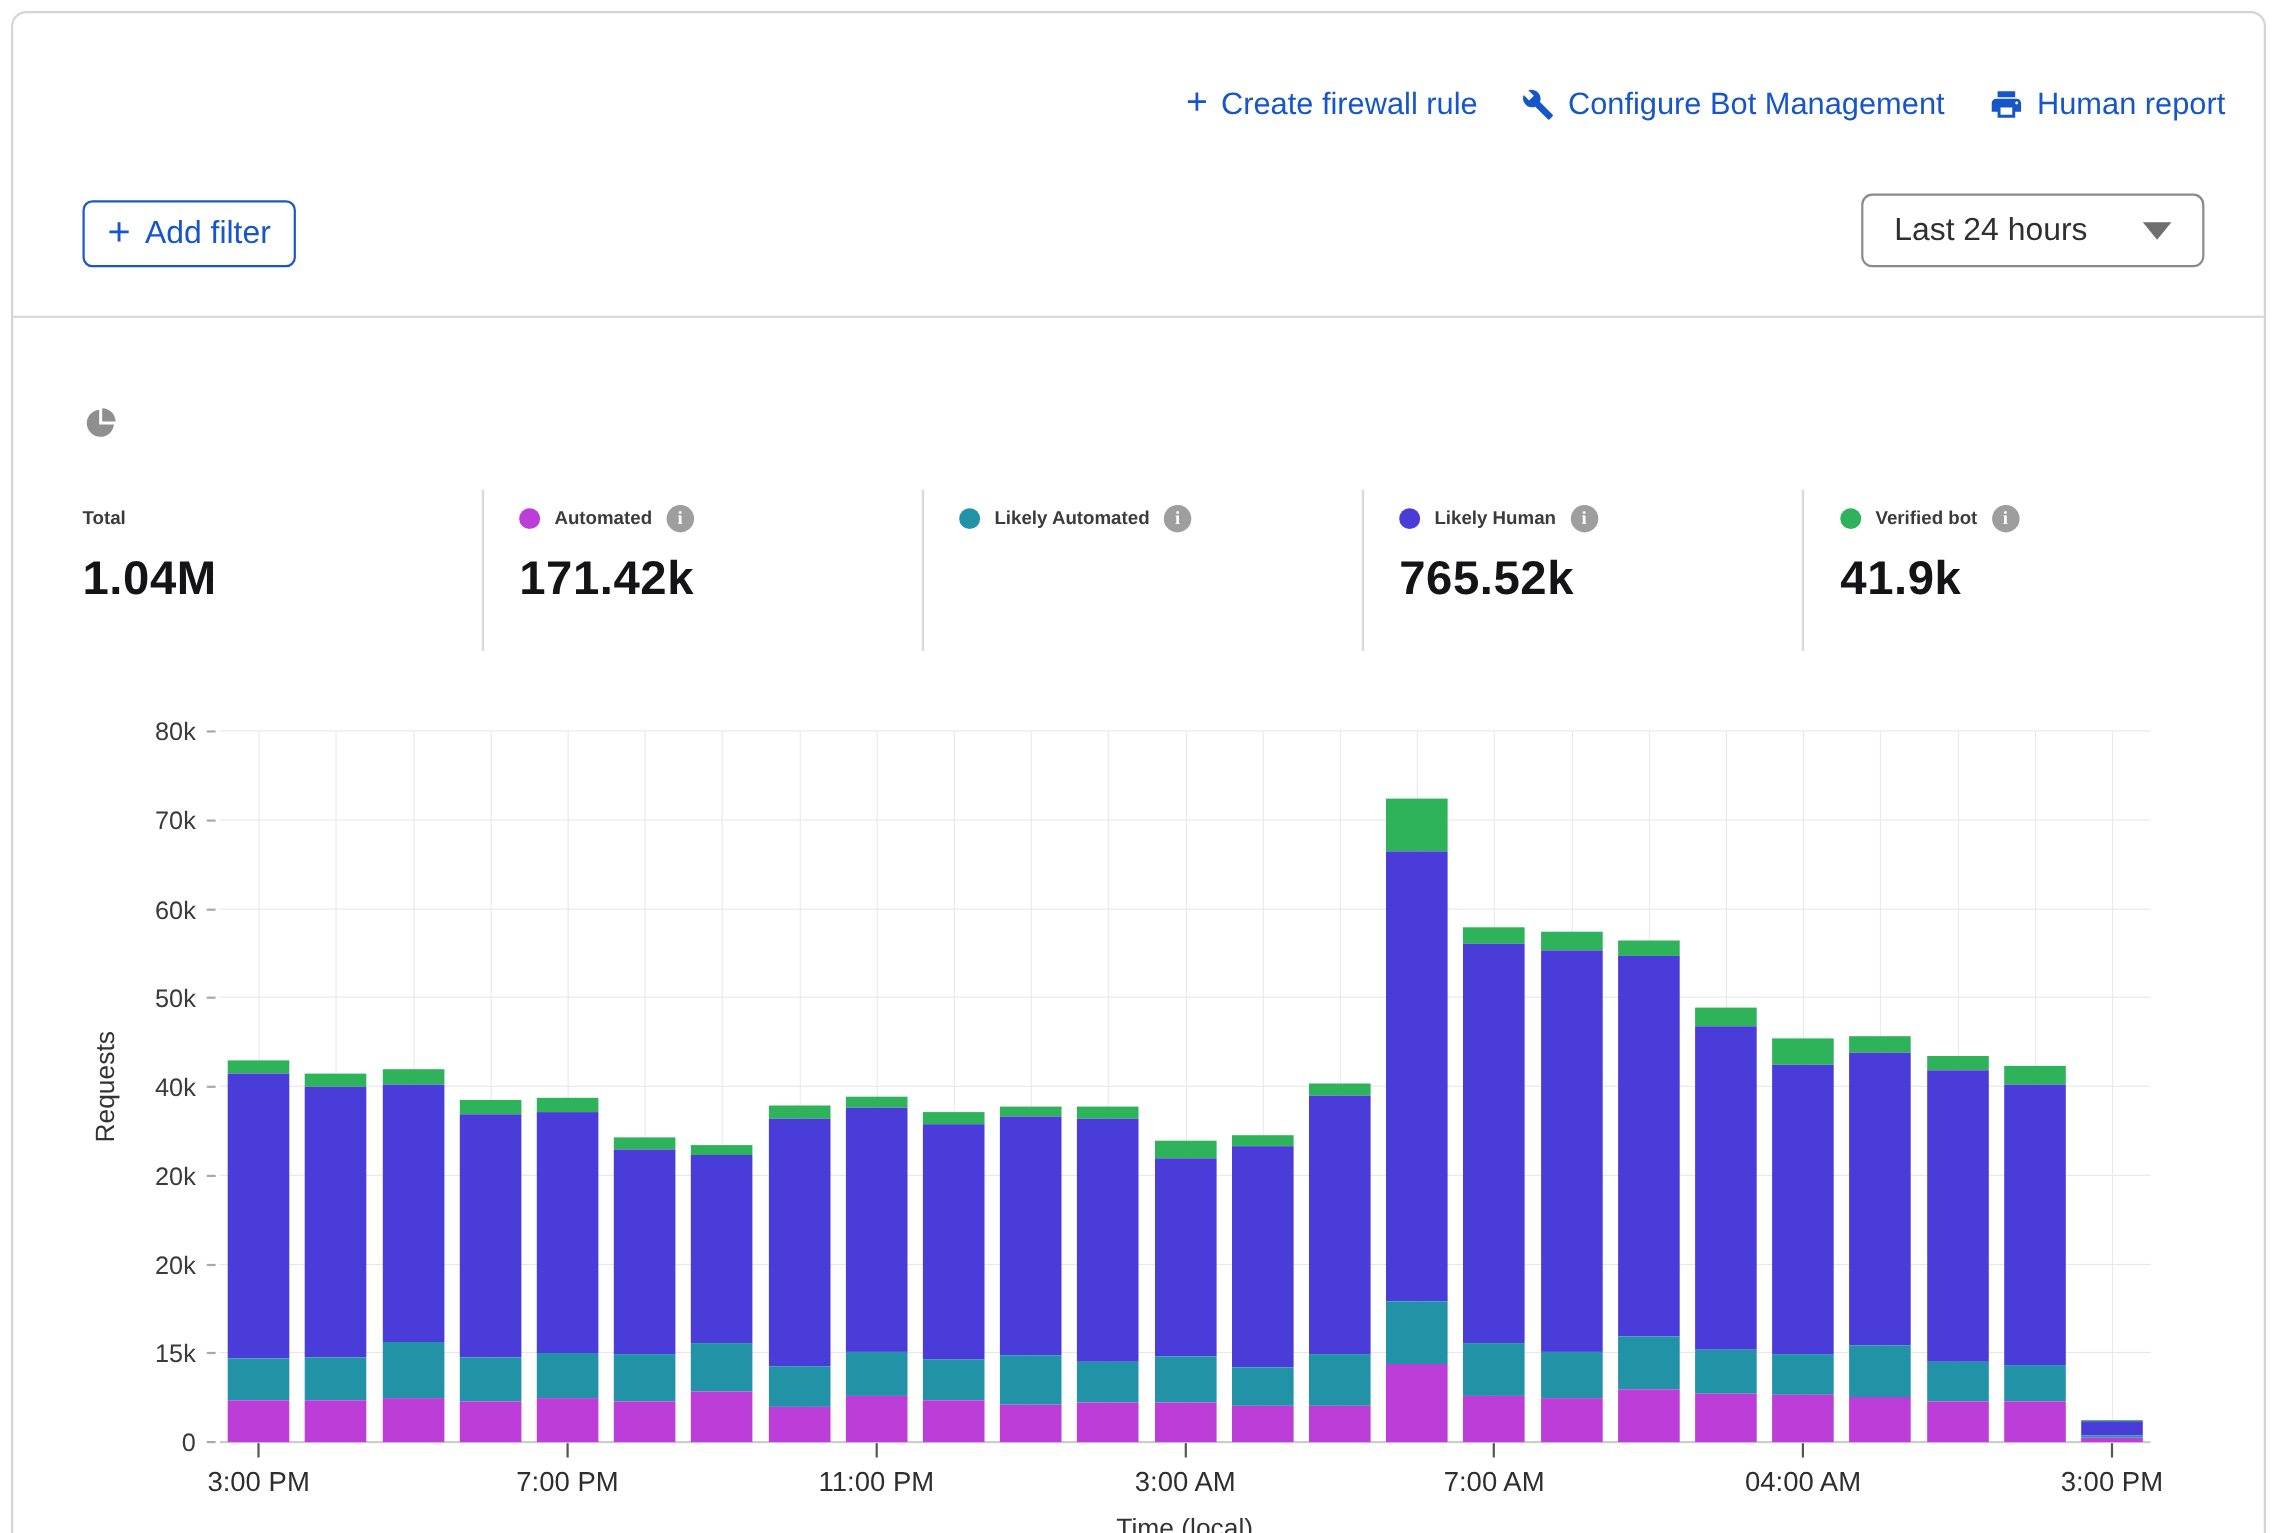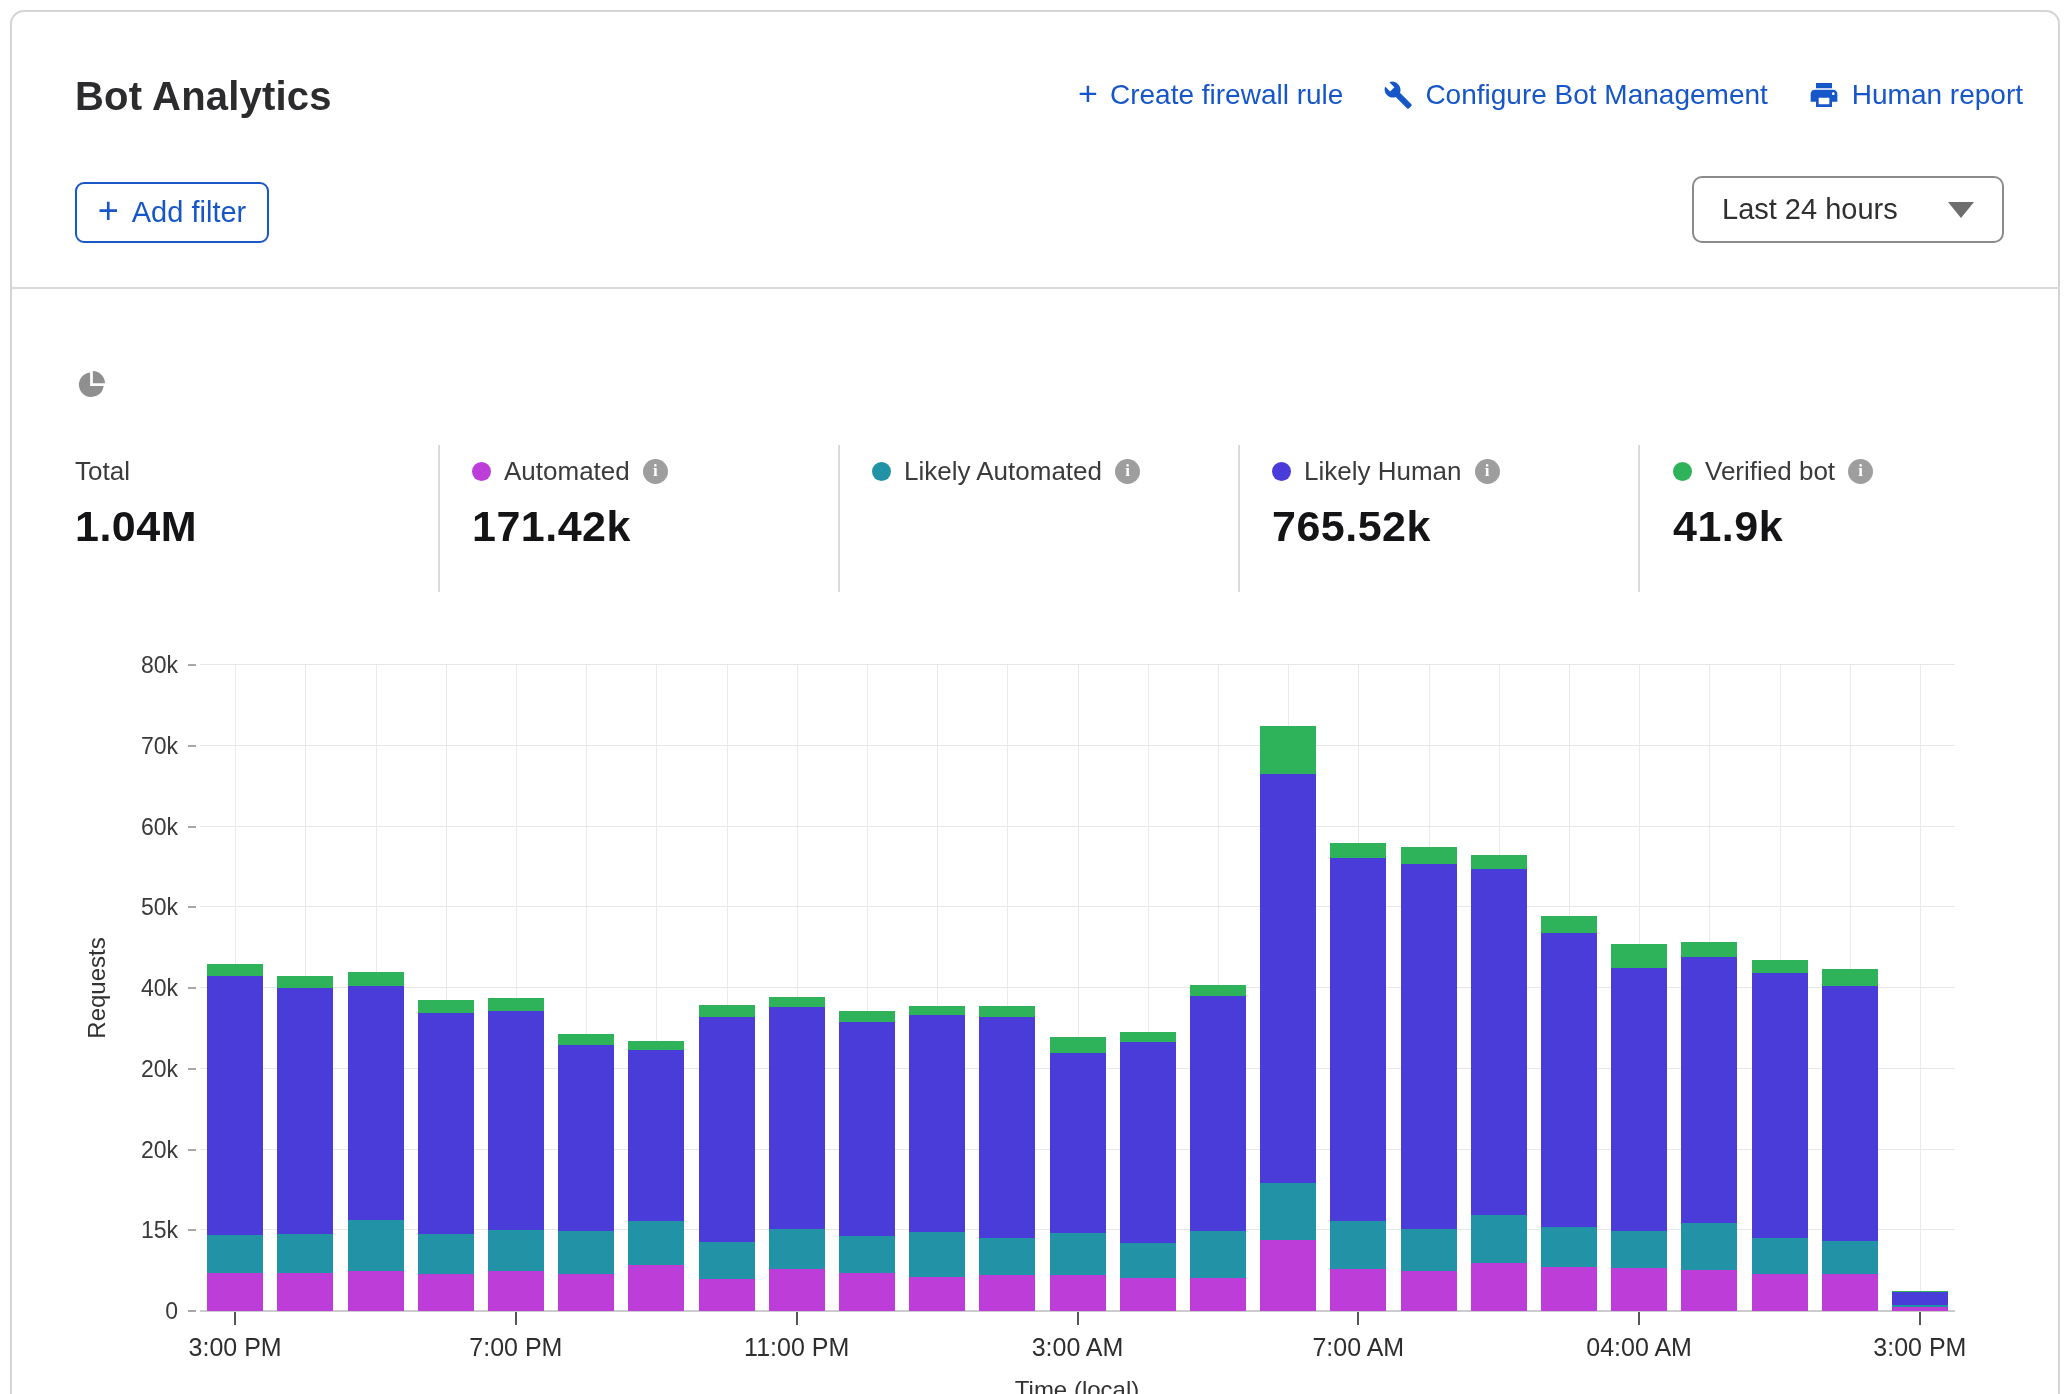--- a/index.html
+++ b/index.html
@@ -29,21 +29,21 @@
     padding:0 28px; font-size:29px; color:#303030; cursor:pointer; }
   .caret-down { margin-left:auto; width:0; height:0; border-left:13px solid transparent;
     border-right:13px solid transparent; border-top:16px solid #6e6e6e; }
 
   .section-title { position:absolute; left:75px; top:368px; display:flex; align-items:center; gap:18px; }
   .section-title h2 { font-size:31px; font-weight:700; color:#2b2b2b; }
   .pie-icon svg { display:block; }
 
   .stat { position:absolute; top:456px; }
   .stat-head { display:flex; align-items:center; gap:13px; height:30px; }
-  .stat-label { font-size:26px; color:#3b3b3b; }
+  .stat-label { font-size:17px; color:#3b3b3b;font-weight:bold; }
   .dot { width:19px; height:19px; border-radius:50%; }
   .info-icon { width:25px; height:25px; border-radius:50%; background:#9e9e9e; color:#fff;
     display:flex; align-items:center; justify-content:center; font-size:17px; font-weight:700;
     font-family:"Liberation Serif","DejaVu Serif",serif; cursor:pointer; }
   .stat-value { margin-top:16px; font-size:43px; font-weight:700; color:#141416; letter-spacing:.5px; }
   .stat-divider { position:absolute; top:445px; width:2px; height:147px; background:#dadada; }
 
   .chart { position:absolute; left:0; top:600px; width:2070px; height:794px; }
   .plot { position:absolute; left:200px; top:65px; width:1755px; height:646px; }
   .hgrid { position:absolute; left:0; width:100%; height:1px; background:#e7e7e7; }
@@ -59,21 +59,20 @@
   .x-label { position:absolute; transform:translateX(-50%); font-size:25px; color:#2e2e2e; white-space:nowrap; }
   .x-axis-title { position:absolute; left:1077px; top:776px; transform:translateX(-50%); font-size:24px; color:#333; }
   .y-axis-title { position:absolute; left:97px; top:388px; transform:translate(-50%,-50%) rotate(-90deg); font-size:24px; color:#333; }
 </style>
 </head>
 <body>
 
 <div class="page">
   <div class="card"></div>
 
-  <div class="page-title">Bot Analytics</div>
 
   <div class="header-actions">
     <div class="action-link">
       <span class="plus-glyph">+</span>
       <span>Create firewall rule</span>
     </div>
     <div class="action-link">
       <span>
         <svg width="30" height="30" viewBox="0 0 24 24" fill="#1656c8">
             <path d="M22.7 19.3l-9.1-9.1c.9-2.3.4-5-1.5-6.9C10.1 1.3 7.4.8 5.1 1.7l4 4-3.4 3.4-4-4C.8 7.4 1.3 10.1 3.3 12.1c1.9 1.9 4.6 2.4 6.9 1.5l9.1 9.1c.4.4 1 .4 1.4 0l1.9-1.9c.5-.5.5-1.1.1-1.5z"></path>

